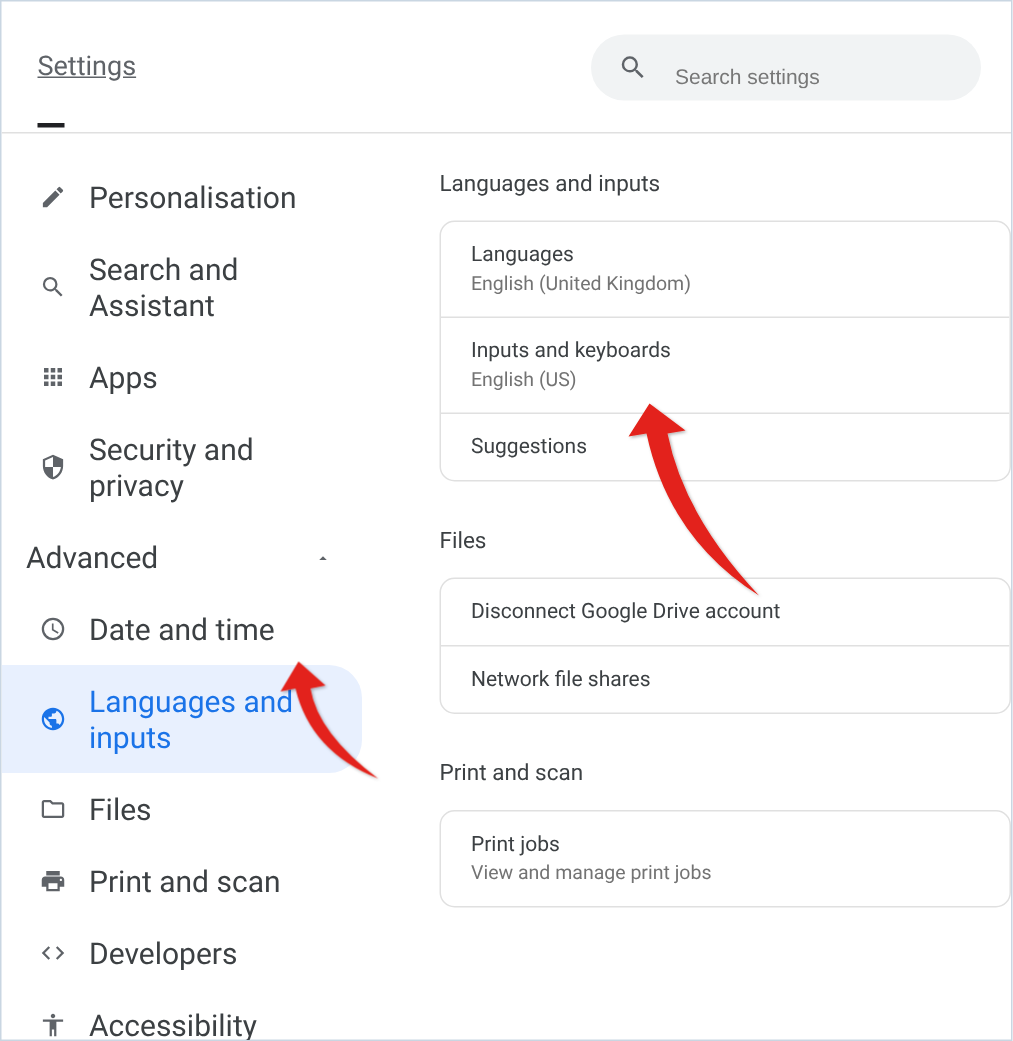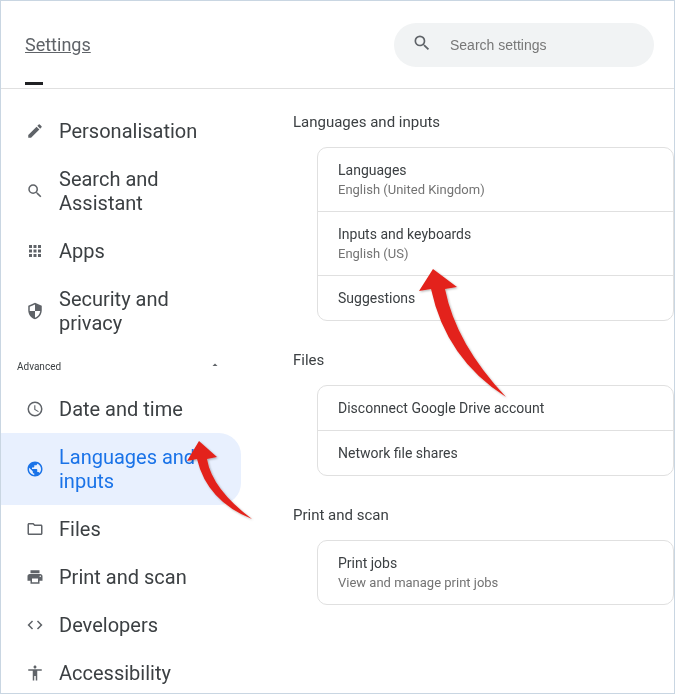--- a/index.html
+++ b/index.html
@@ -31,21 +31,21 @@
       content: "";
       position: absolute;
       left: 0;
       bottom: -30px;
       width: 18px;
       height: 3px;
       background: #202124;
     }
     .search-box {
       display: flex;
-      align-items: center;
+      align-items: flex-end;
       background: #f1f3f4;
       border-radius: 22px;
       padding: 8px 18px;
       width: 260px;
       height: 44px;
     }
     .search-box svg { flex-shrink: 0; }
     .search-input {
       border: none;
       background: transparent;
@@ -88,40 +88,39 @@
       margin-right: 14px;
       flex-shrink: 0;
     }
     .sidebar-item.selected .icon-slot svg { fill: #1a73e8; }
     .sidebar-item .icon-slot svg { fill: #5f6368; }
     .sidebar-group-header {
       display: flex;
       align-items: center;
       justify-content: space-between;
       padding: 12px 24px 12px 16px;
-      font-size: 10px;
+      font-size: 20px;
       color: #3c4043;
       cursor: pointer;
     }
     .content {
       flex: 1;
       padding: 24px 0 0 40px;
       overflow-y: auto;
     }
     .section-title {
       font-size: 15px;
       color: #3c4043;
       margin-bottom: 16px;
     }
     .card {
       border: 1px solid #e0e0e0;
       border-radius: 10px;
       margin-bottom: 30px;
       overflow: hidden;
-      margin-left: 24px;
     }
     .card-item {
       padding: 14px 20px;
       border-bottom: 1px solid #e0e0e0;
       cursor: pointer;
     }
     .card-item:last-child { border-bottom: none; }
     .card-item .primary {
       font-size: 14px;
       color: #3c4043;

